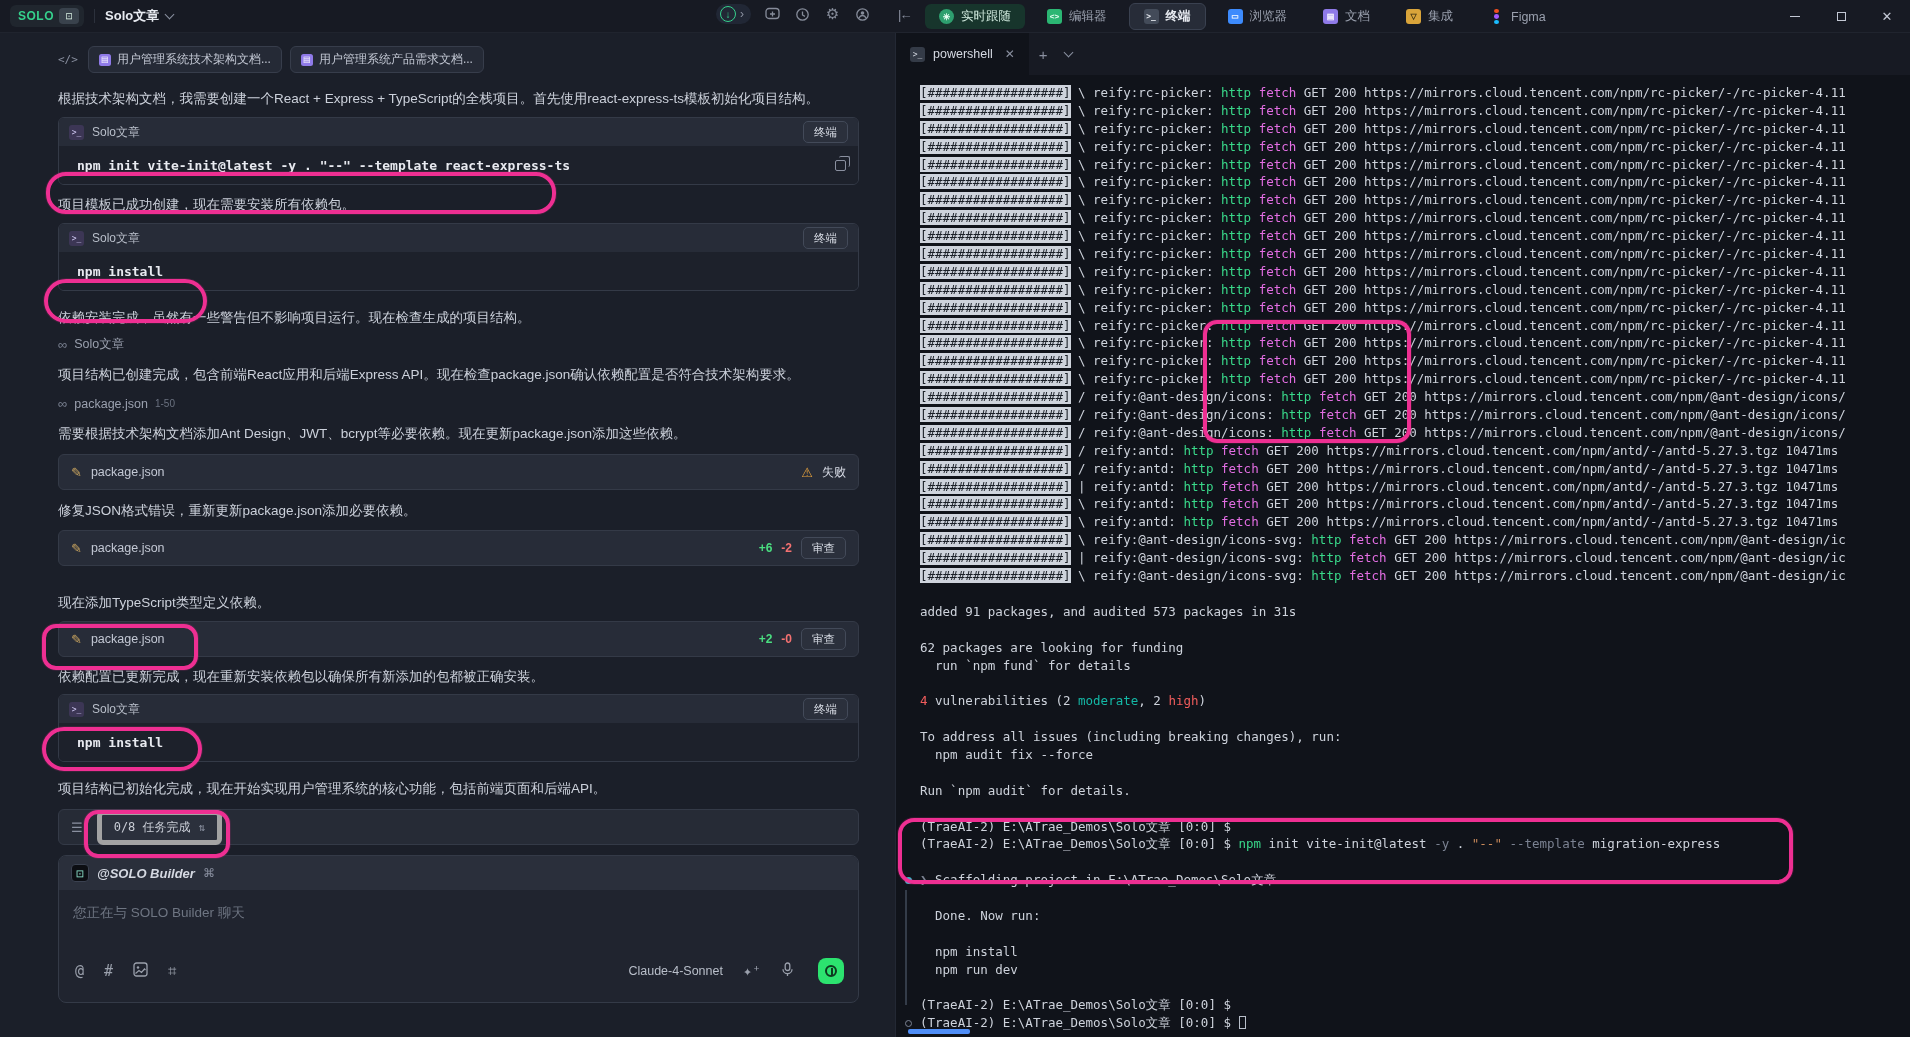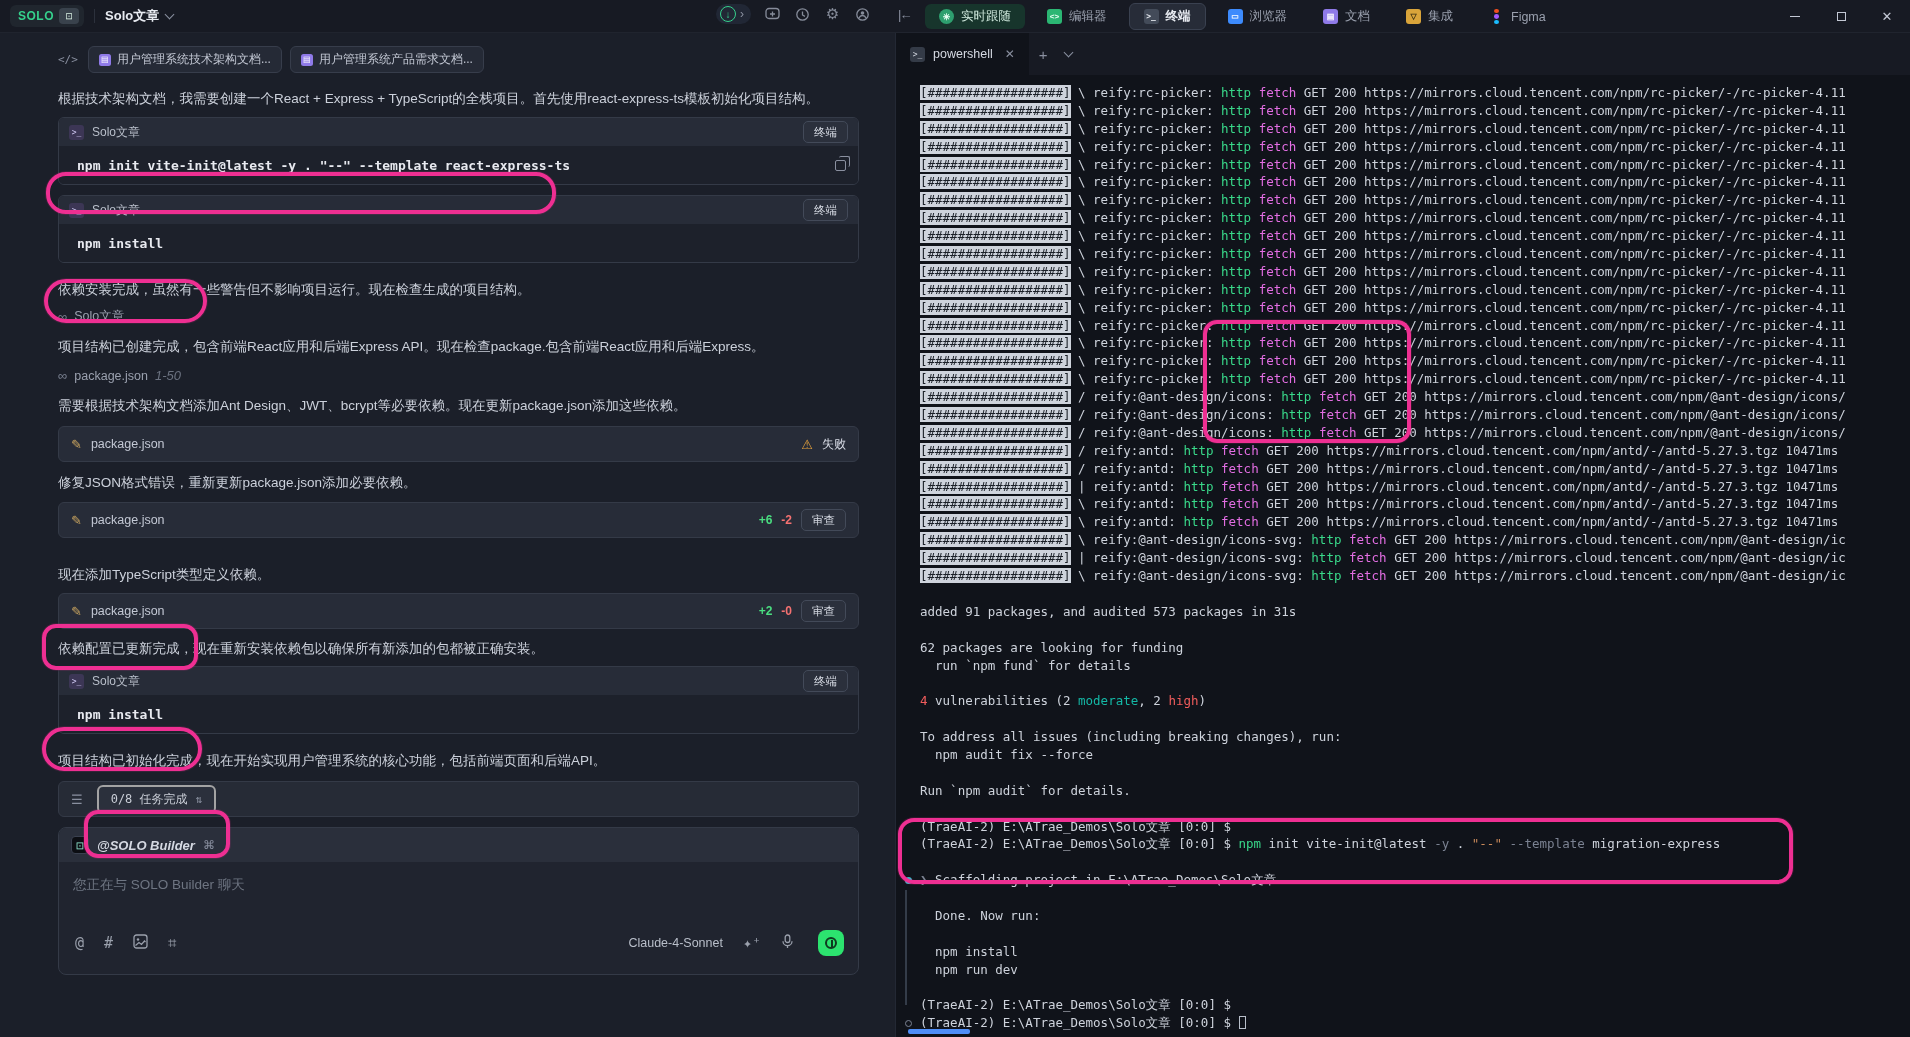--- a/index.html
+++ b/index.html
@@ -53,21 +53,21 @@
     padding:0 36px 0 58px; overflow:hidden; }
   .ctxrow { display:flex; align-items:center; gap:8px; margin-top:13px; }
   .code-ic { color:#8a90a0; font-family:"DejaVu Sans Mono",monospace; font-size:11px; margin-right:2px; }
   .chip { display:flex; align-items:center; gap:6px; background:#252a36; border:1px solid #373d4b;
     border-radius:6px; padding:4px 10px; font-size:12px; color:#c3c8d4; }
   .book-ic { width:12px; height:12px; background:#8f7ae8; border-radius:2.5px; color:#fff;
     font-size:8px; display:flex; align-items:center; justify-content:center; }
   .para { font-size:13.5px; color:#ccd1db; white-space:nowrap; overflow:hidden; line-height:17px; }
   .linkrow { display:flex; align-items:center; gap:7px; font-size:12.5px; color:#9aa0ae; }
   .chain-ic { color:#7b8292; font-size:13px; }
-  .range { color:#6b7280; font-size:13px;font-style:italic; }
+  .range { color:#6b7280; font-size:10px; }
 
   .tool-card { border:1px solid #343a47; border-radius:6px; overflow:hidden; }
   .tool-head { height:28px; background:#272c38; display:flex; align-items:center; gap:8px; padding:0 10px; }
   .tic { width:15px; height:15px; background:#3c3655; border-radius:3px; color:#cfc8f2;
     font-size:8px; display:flex; align-items:center; justify-content:center;
     font-family:"DejaVu Sans Mono",monospace; }
   .tool-title { font-size:12px; color:#b9bfca; }
   .flex1 { flex:1; }
   .mini-btn { background:#2b303c; border:1px solid #434a59; border-radius:5px; color:#d5d9e2;
     font-size:11.5px; padding:2.5px 10px; font-family:inherit; }
@@ -82,21 +82,21 @@
   .pencil { color:#c9a45f; font-size:13px; }
   .edit-name { font-size:12.5px; color:#c3c8d4; }
   .warn-ic { color:#e8a33d; font-size:13px; }
   .warn-txt { color:#d8dce6; font-size:12px; }
   .diff-add { color:#4ade80; font-size:12px; font-weight:bold; }
   .diff-del { color:#f47171; font-size:12px; font-weight:bold; }
 
   .taskbar { height:36px; background:#262b36; border:1px solid #343a47; border-radius:6px;
     display:flex; align-items:center; gap:14px; padding:0 12px; }
   .list-ic { color:#8a90a0; font-size:13px; }
-  .task-pill { display:flex; align-items:center; gap:8px; border:2px solid #a3a3a3; border-radius:6px;
+  .task-pill { display:flex; align-items:center; gap:8px; border:5px solid #a3a3a3; border-radius:6px;
     background:#2b303c; padding:4px 12px; font-size:12px; color:#c9cdd6;
     font-family:"DejaVu Sans Mono",monospace; }
   .updown { color:#8a90a0; font-size:11px; }
 
   .inputbox { height:148px; border:1px solid #343a47; border-radius:8px; background:#20242f; overflow:hidden; }
   .input-head { height:34px; background:#2a2f3b; display:flex; align-items:center; gap:8px; padding:0 12px; }
   .bot-ic { width:18px; height:18px; background:#0c0e13; border:1px solid #3a4150; border-radius:4px;
     color:#8fe8d0; font-size:10px; display:flex; align-items:center; justify-content:center; }
   .agent-name { font-size:13px; font-weight:bold; color:#d5d9e2;font-style:italic; }
   .cmd-ic { color:#8a90a0; font-size:12px; }
@@ -249,41 +249,42 @@
         <span class="flex1"></span>
         <button class="mini-btn">终端</button>
       </div>
       <div class="tool-cmd">
         <code>npm init vite-init@latest -y . "--" --template react-express-ts</code>
         <span class="flex1"></span>
         <span class="copy-ic"></span>
       </div>
     </div>
 
+    <div class="para" style="margin-top:11px">项目模板已成功创建，现在需要安装所有依赖包。</div>
 
     <div class="tool-card" style="margin-top:10px">
       <div class="tool-head">
         <span class="tic">&gt;_</span>
         <span class="tool-title">Solo文章</span>
         <span class="flex1"></span>
         <button class="mini-btn">终端</button>
       </div>
       <div class="tool-cmd">
         <code>npm install</code>
       </div>
     </div>
 
     <div class="para" style="margin-top:18px">依赖安装完成，虽然有一些警告但不影响项目运行。现在检查生成的项目结构。</div>
 
     <div class="linkrow" style="margin-top:10px">
       <span class="chain-ic">∞</span>
       <span>Solo文章</span>
     </div>
 
-    <div class="para" style="margin-top:13px">项目结构已创建完成，包含前端React应用和后端Express API。现在检查package.包含前端React应用和后端Express。</div>
+    <div class="para" style="margin-top:13px">项目结构已创建完成，包含前端React应用和后端Express API。现在检查package.json确认依赖配置是否符合技术架构要求。</div>
 
     <div class="linkrow" style="margin-top:13px">
       <span class="chain-ic">∞</span>
       <span>package.json</span>
       <span class="range">1-50</span>
     </div>
 
     <div class="para" style="margin-top:14px">需要根据技术架构文档添加Ant Design、JWT、bcrypt等必要依赖。现在更新package.json添加这些依赖。</div>
 
     <div class="edit-card" style="margin-top:12px">

